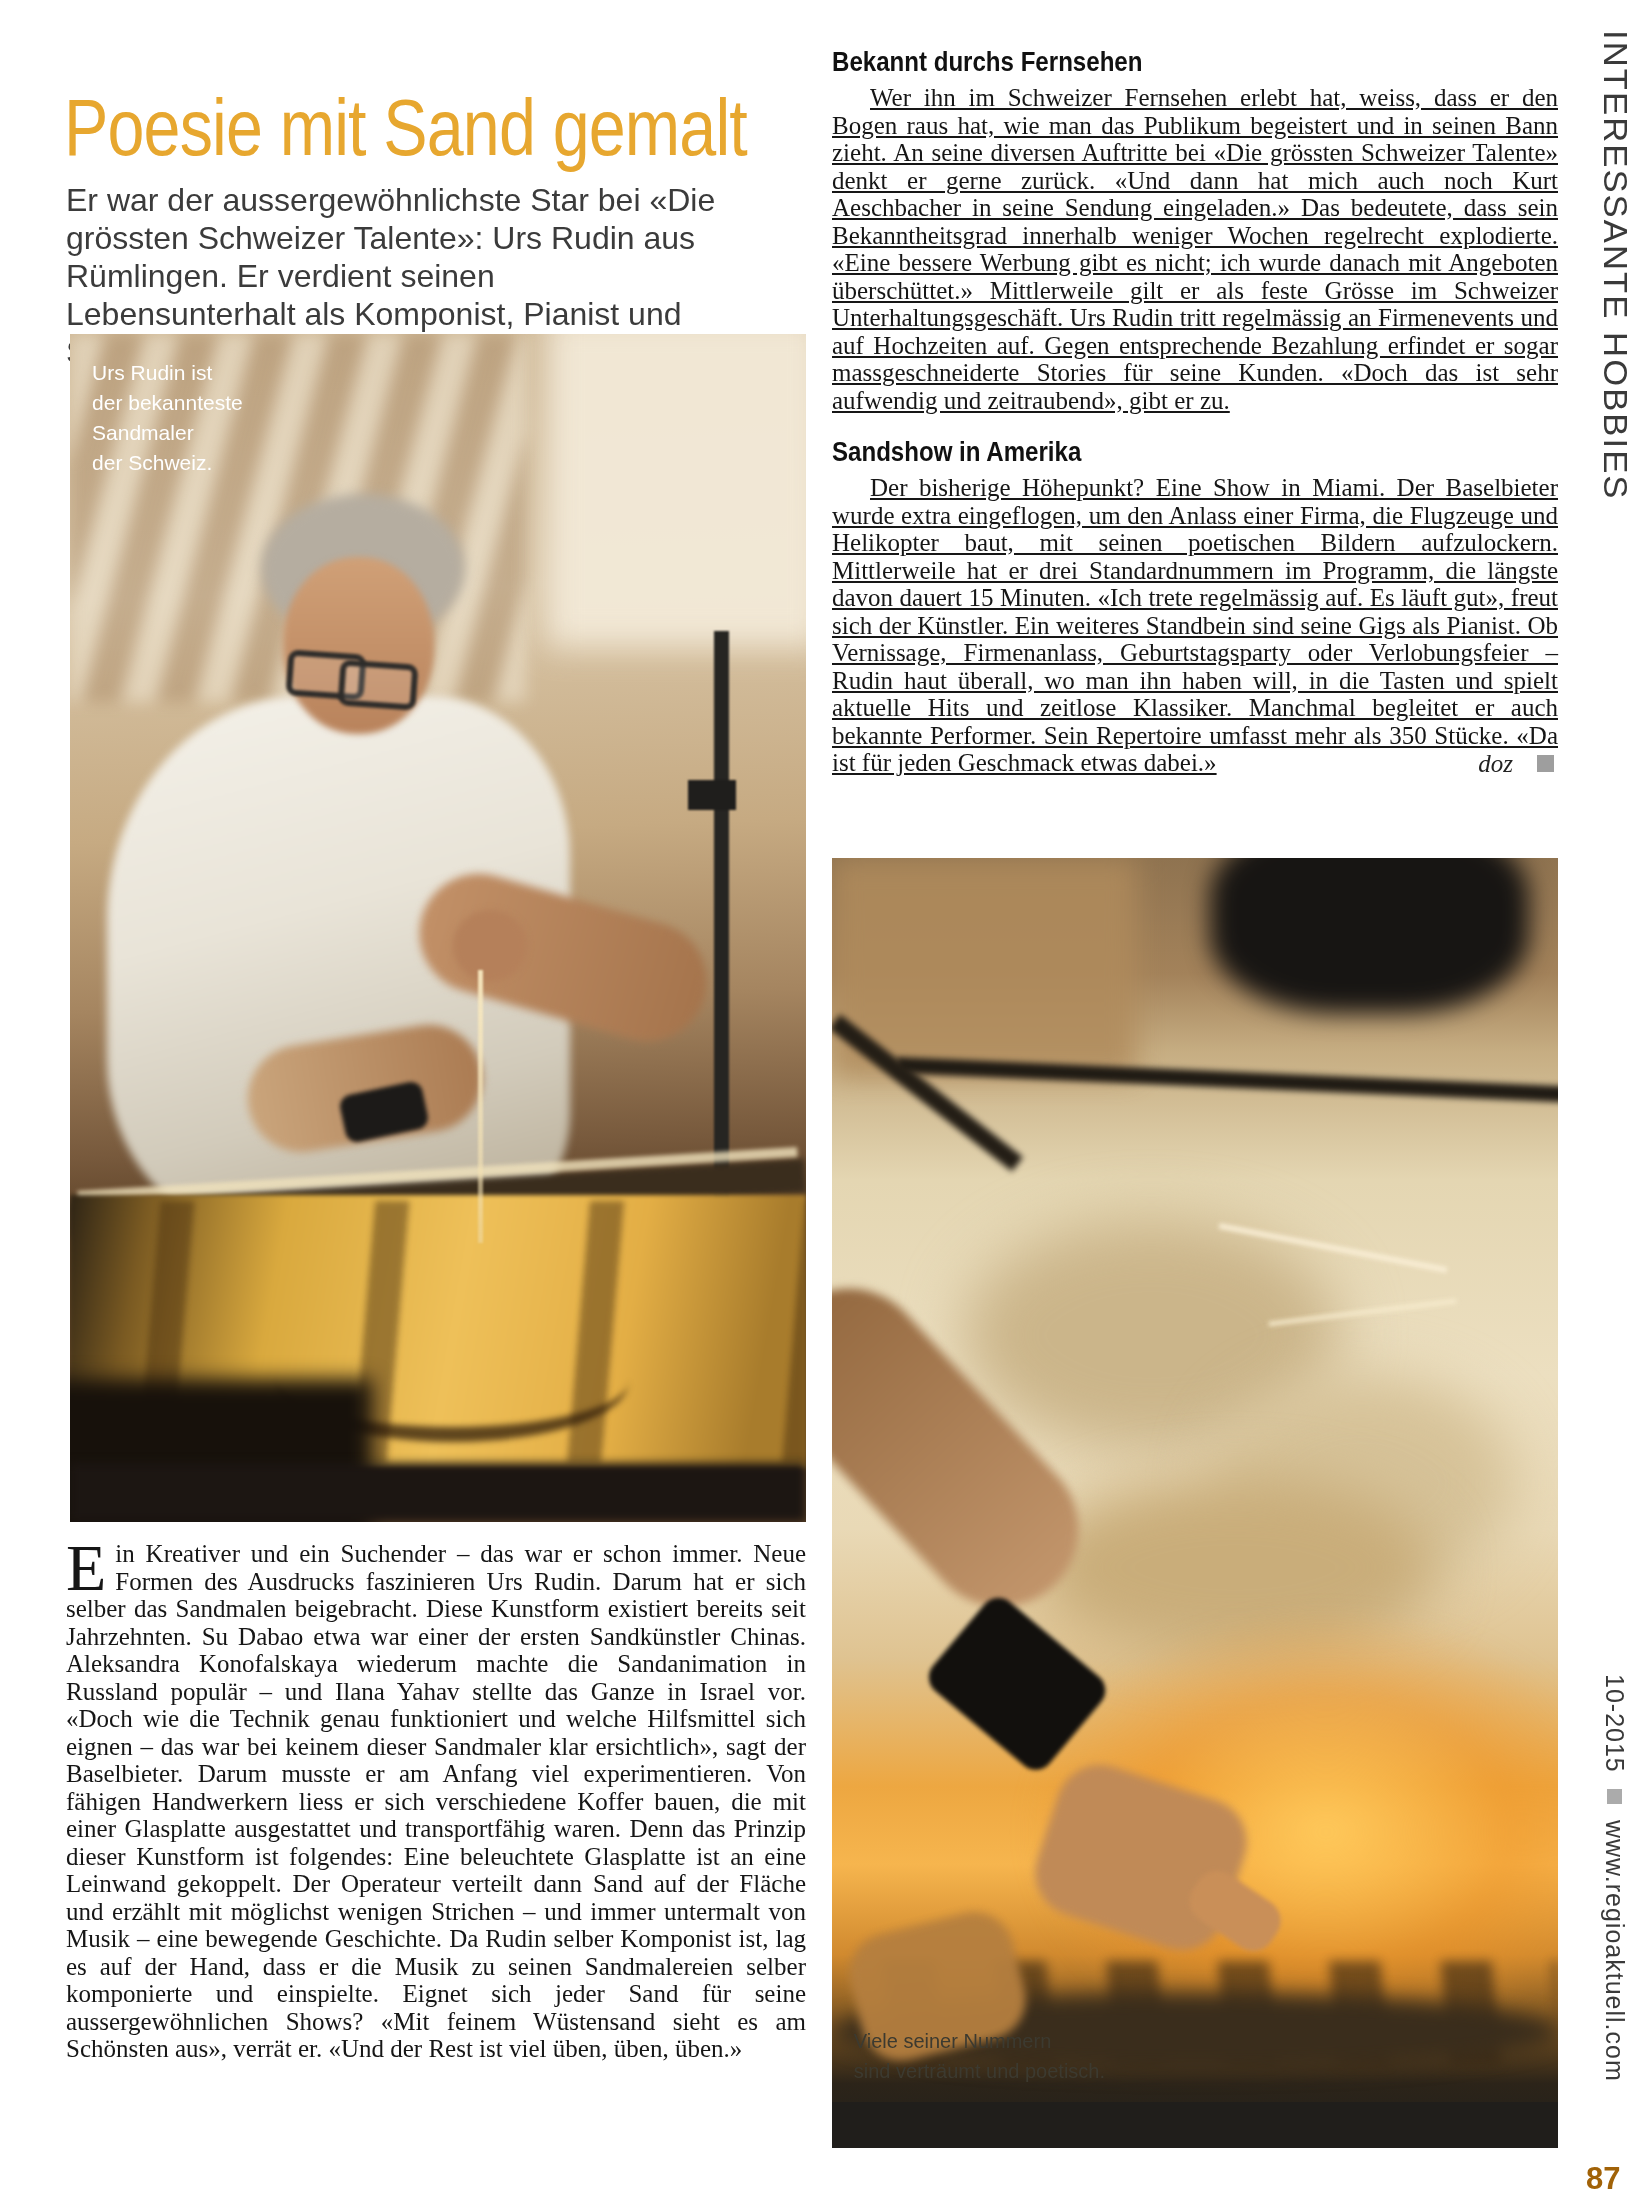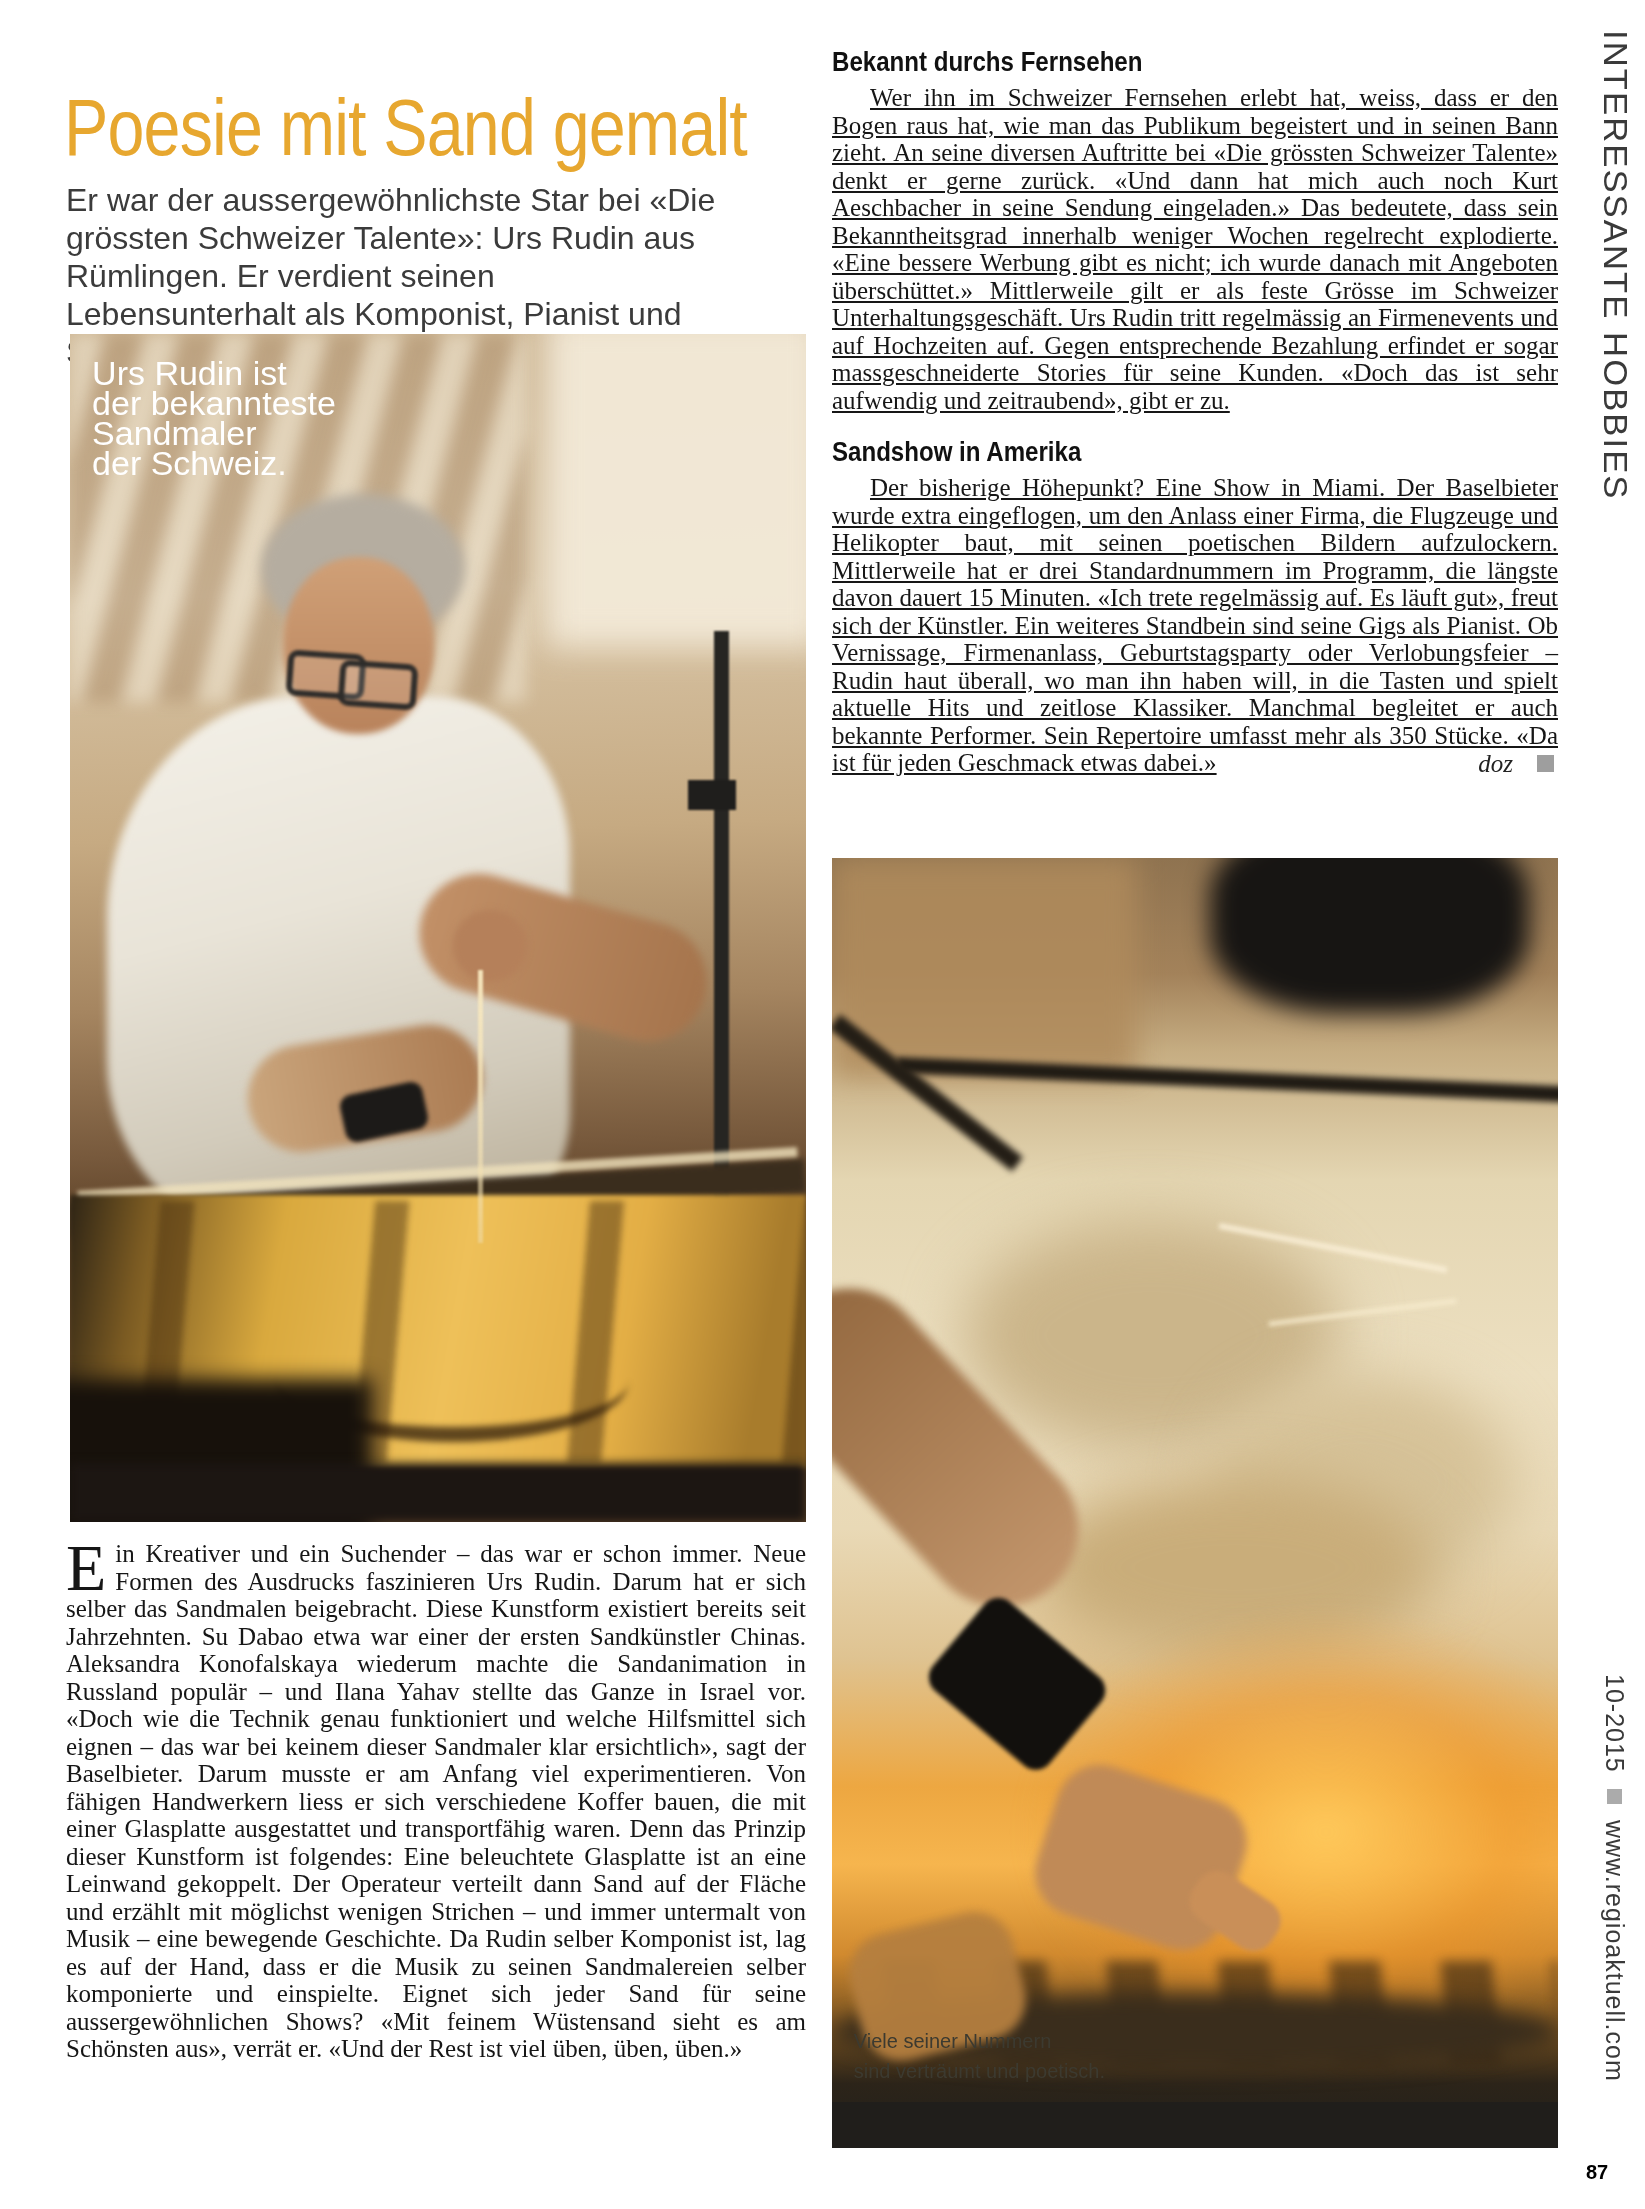--- a/index.html
+++ b/index.html
@@ -69,21 +69,21 @@
   .pl-sandglow{left:0;top:72.5%;width:100%;height:23%;filter:blur(2px);
       background:linear-gradient(100deg,#2e2415 0%,#7a5a22 10%,#d9a93e 28%,#eec059 52%,#e3ae45 74%,#a87c2c 92%);}
   .pl-streaks{left:0;top:73%;width:100%;height:22%;filter:blur(3px);opacity:.85;
       background:repeating-linear-gradient(95deg,transparent 0 90px,rgba(70,45,15,.55) 90px 124px,transparent 124px 214px);}
   .pl-arc{left:28%;top:83%;width:48%;height:9%;border-radius:50%;
       border-bottom:15px solid rgba(48,30,11,.75);filter:blur(3px);}
   .pl-dark-bl{left:-4%;top:88%;width:45%;height:16%;background:#17110b;filter:blur(10px);}
   .pl-dark-bot{left:0;top:95%;width:100%;height:5%;background:#1c1612;filter:blur(5px);}
 
   .photo-caption{font-family:"Liberation Sans",sans-serif;white-space:pre-line;z-index:5;}
-  .cap-left{left:3%;top:2%;color:#ffffff;font-size:34px;line-height:30px;font-weight:400;}
+  .cap-left{left:3%;top:2%;color:#ffffff;font-size:21px;line-height:30px;font-weight:400;}
   .cap-right{left:3%;bottom:62px;color:#3c3a30;font-size:20px;line-height:30px;font-weight:400;}
 
   .pr-bg{inset:0;background:linear-gradient(180deg,#8f7350 0%,#a3825a 9%,#c6ad82 15%,#e4d6b2 25%,
       #ecdfc0 40%,#e9d9b6 52%,#dfc391 62%,#eda741 72%,#f6b54e 78%,#d18a2f 85%,#6e4c1f 91%,#2c2419 95%,#211f1c 100%);}
   .pr-topleft{left:0;top:0;width:42%;height:17%;background:#b08b5c;filter:blur(14px);opacity:.85;}
   .pr-topobj{left:52%;top:-3%;width:44%;height:15%;border-radius:40%;background:#171513;filter:blur(12px);}
   .pr-frame-top{left:9%;top:16.6%;width:94%;height:16px;background:#201b14;transform:rotate(2.5deg);filter:blur(3px);}
   .pr-frame-left{left:-3%;top:17.5%;width:32%;height:18px;background:#241e16;transform:rotate(38deg);filter:blur(3px);}
   .pr-blotch1{left:18%;top:28%;width:52%;height:18%;border-radius:50%;background:#cbb58a;filter:blur(30px);}
   .pr-blotch2{left:52%;top:40%;width:42%;height:17%;border-radius:50%;background:#d6c298;filter:blur(28px);}
@@ -106,21 +106,21 @@
       background:repeating-linear-gradient(85deg,transparent 0 60px,rgba(50,35,18,.65) 60px 111px);}
   .pr-sil{left:0;top:88%;width:100%;height:6%;border-radius:50%;background:#3a2d1c;filter:blur(10px);}
   .pr-bottom{left:0;top:96.4%;width:100%;height:3.6%;background:#201e1b;}
 
   
   .v-label{position:absolute;writing-mode:vertical-rl;color:#3a3a3a;}
   .v-cat{left:1596px;top:30px;font-size:34px;letter-spacing:2px;font-weight:400;
          transform:scaleY(1.02);transform-origin:top;}
   .v-issue{left:1600px;top:1674px;font-size:25px;letter-spacing:1px;display:flex;align-items:center;gap:16px;}
   .v-issue .sq{width:15px;height:15px;background:#ababab;}
-  .page-number{position:absolute;left:1586px;top:2161px;font-size:20px;font-weight:700;color:#000000;}
+  .page-number{position:absolute;left:1586px;top:2161px;font-size:31px;font-weight:700;color:#a16207;}
 </style>
 </head>
 <body>
 
 <div class="page">
 
   <h1 class="title">Poesie mit Sand gemalt</h1>
   <p class="lead">Er war der aussergewöhnlichste Star bei «Die grössten Schweizer Talente»: Urs Rudin aus Rümlingen. Er verdient seinen Lebensunterhalt als Komponist, Pianist und Sandmaler.</p>
 
   <div class="photo" id="photo-left">

